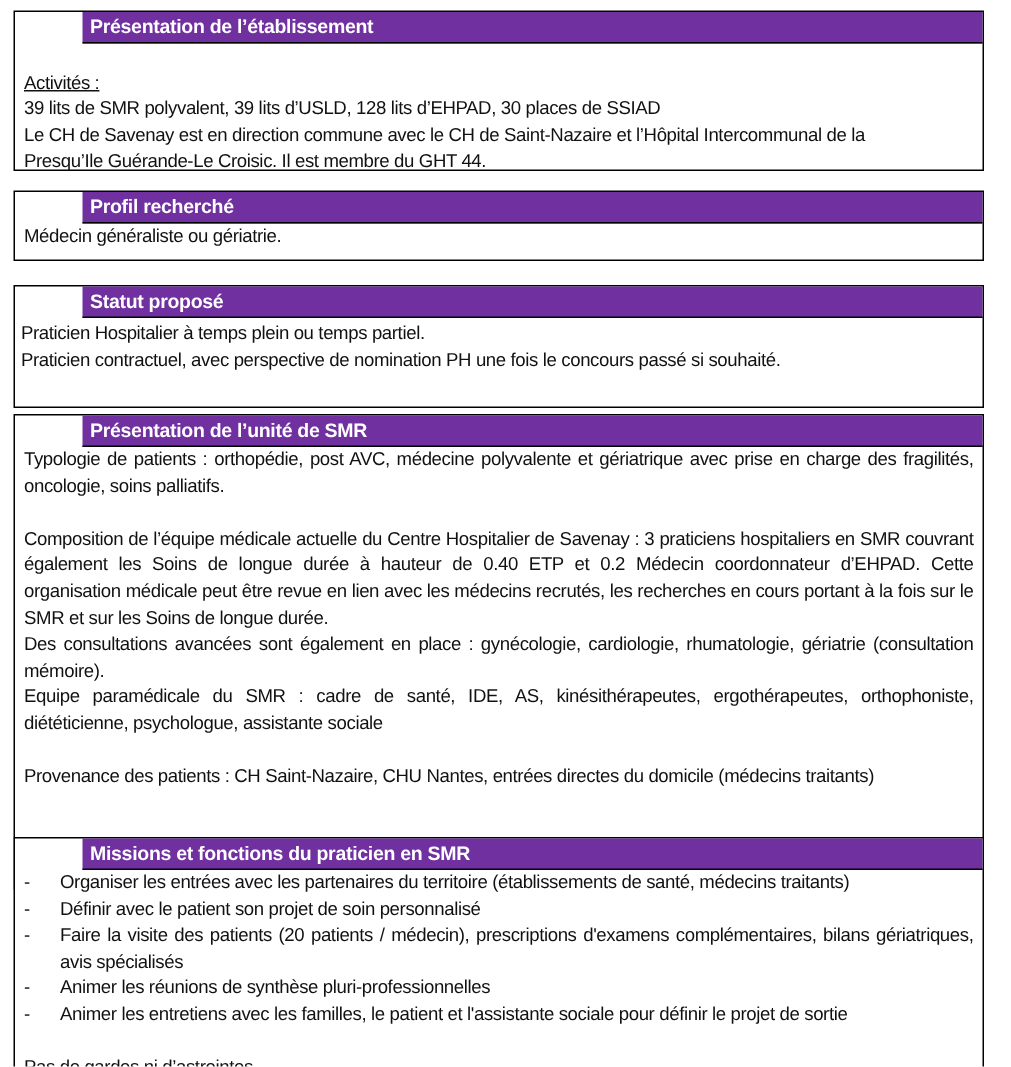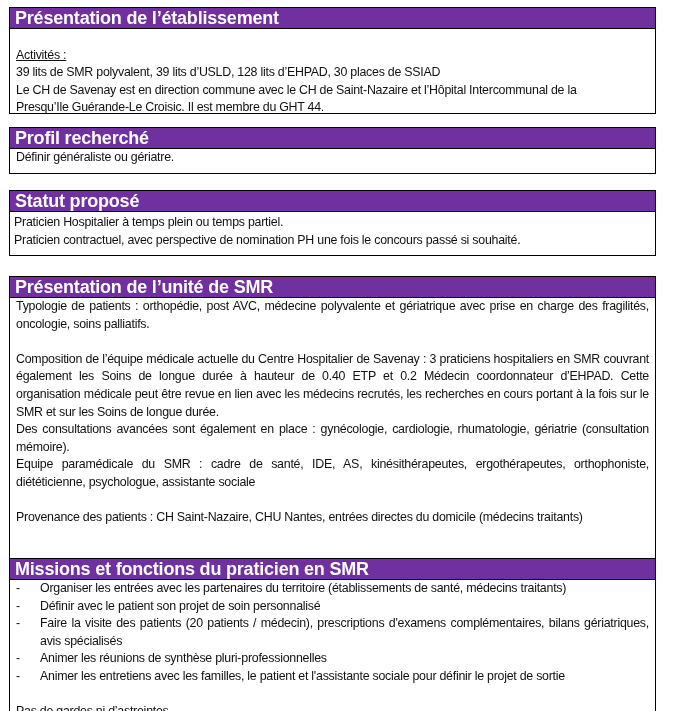--- a/index.html
+++ b/index.html
@@ -8,23 +8,24 @@
     font-family: "Liberation Sans", sans-serif;
     font-size: 12.4px; color: #111111; line-height: 17.6px;
   }
   .section {
     position: absolute; left: 9px; width: 647px;
     border: 1px solid #000000; box-sizing: border-box;
     background: #ffffff;
   }
   .section-header {
     background: #7030a0; color: #ffffff; font-weight: bold;
-    font-size: 18px; height: 20px; line-height: 20px;
+    font-size: 13px; height: 20px; line-height: 20px;
     padding-left: 5px; border-bottom: 1px solid #000000;
     letter-spacing: -0.2px;
+    margin-left: 45px;
   }
   .section-body { padding: 0 6px 0 6px; letter-spacing: -0.25px; }
   .u { text-decoration: underline; }
   .i { }
   .j { text-align: justify; text-align-last: left; }
   .blank { height: 17.6px; }
   .indent { padding-left: 4px; }
   ul.dash { list-style: none; margin: 0; padding: 0; }
   ul.dash li { position: relative; padding-left: 24px; text-align: justify; text-align-last: left; }
   ul.dash li::before { content: "-"; position: absolute; left: 0; }
@@ -39,25 +40,25 @@
     <div><span class="u">Activités :</span></div>
     <div>39 lits de SMR polyvalent, 39 lits d’USLD, 128 lits d’EHPAD, 30 places de SSIAD</div>
     <div class="i">Le CH de Savenay est en direction commune avec le CH de Saint-Nazaire et l’Hôpital Intercommunal de la</div>
     <div class="i">Presqu’Ile Guérande-Le Croisic. Il est membre du GHT 44.</div>
   </div>
 </div>
 
 <div class="section" style="top:127px; height:47px;">
   <div class="section-header">Profil recherché</div>
   <div class="section-body">
-    <div>Définir généraliste ou gériatre.</div>
+    <div>Médecin généraliste ou gériatrie.</div>
   </div>
 </div>
 
-<div class="section" style="top:190px; height:66px;">
+<div class="section" style="top:190px; height:82px;">
   <div class="section-header">Statut proposé</div>
   <div class="section-body indent" style="padding-top:2px;">
     <div>Praticien Hospitalier à temps plein ou temps partiel.</div>
     <div>Praticien contractuel, avec perspective de nomination PH une fois le concours passé si souhaité.</div>
   </div>
 </div>
 
 <div class="section" style="top:276px; height:317px;">
   <div class="section-header">Présentation de l’unité de SMR</div>
   <div class="section-body">

